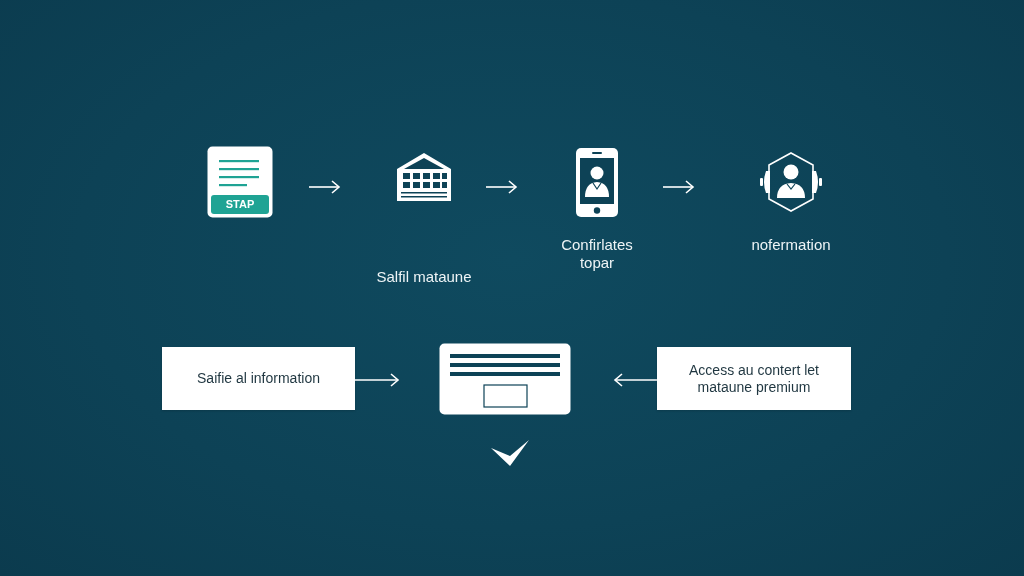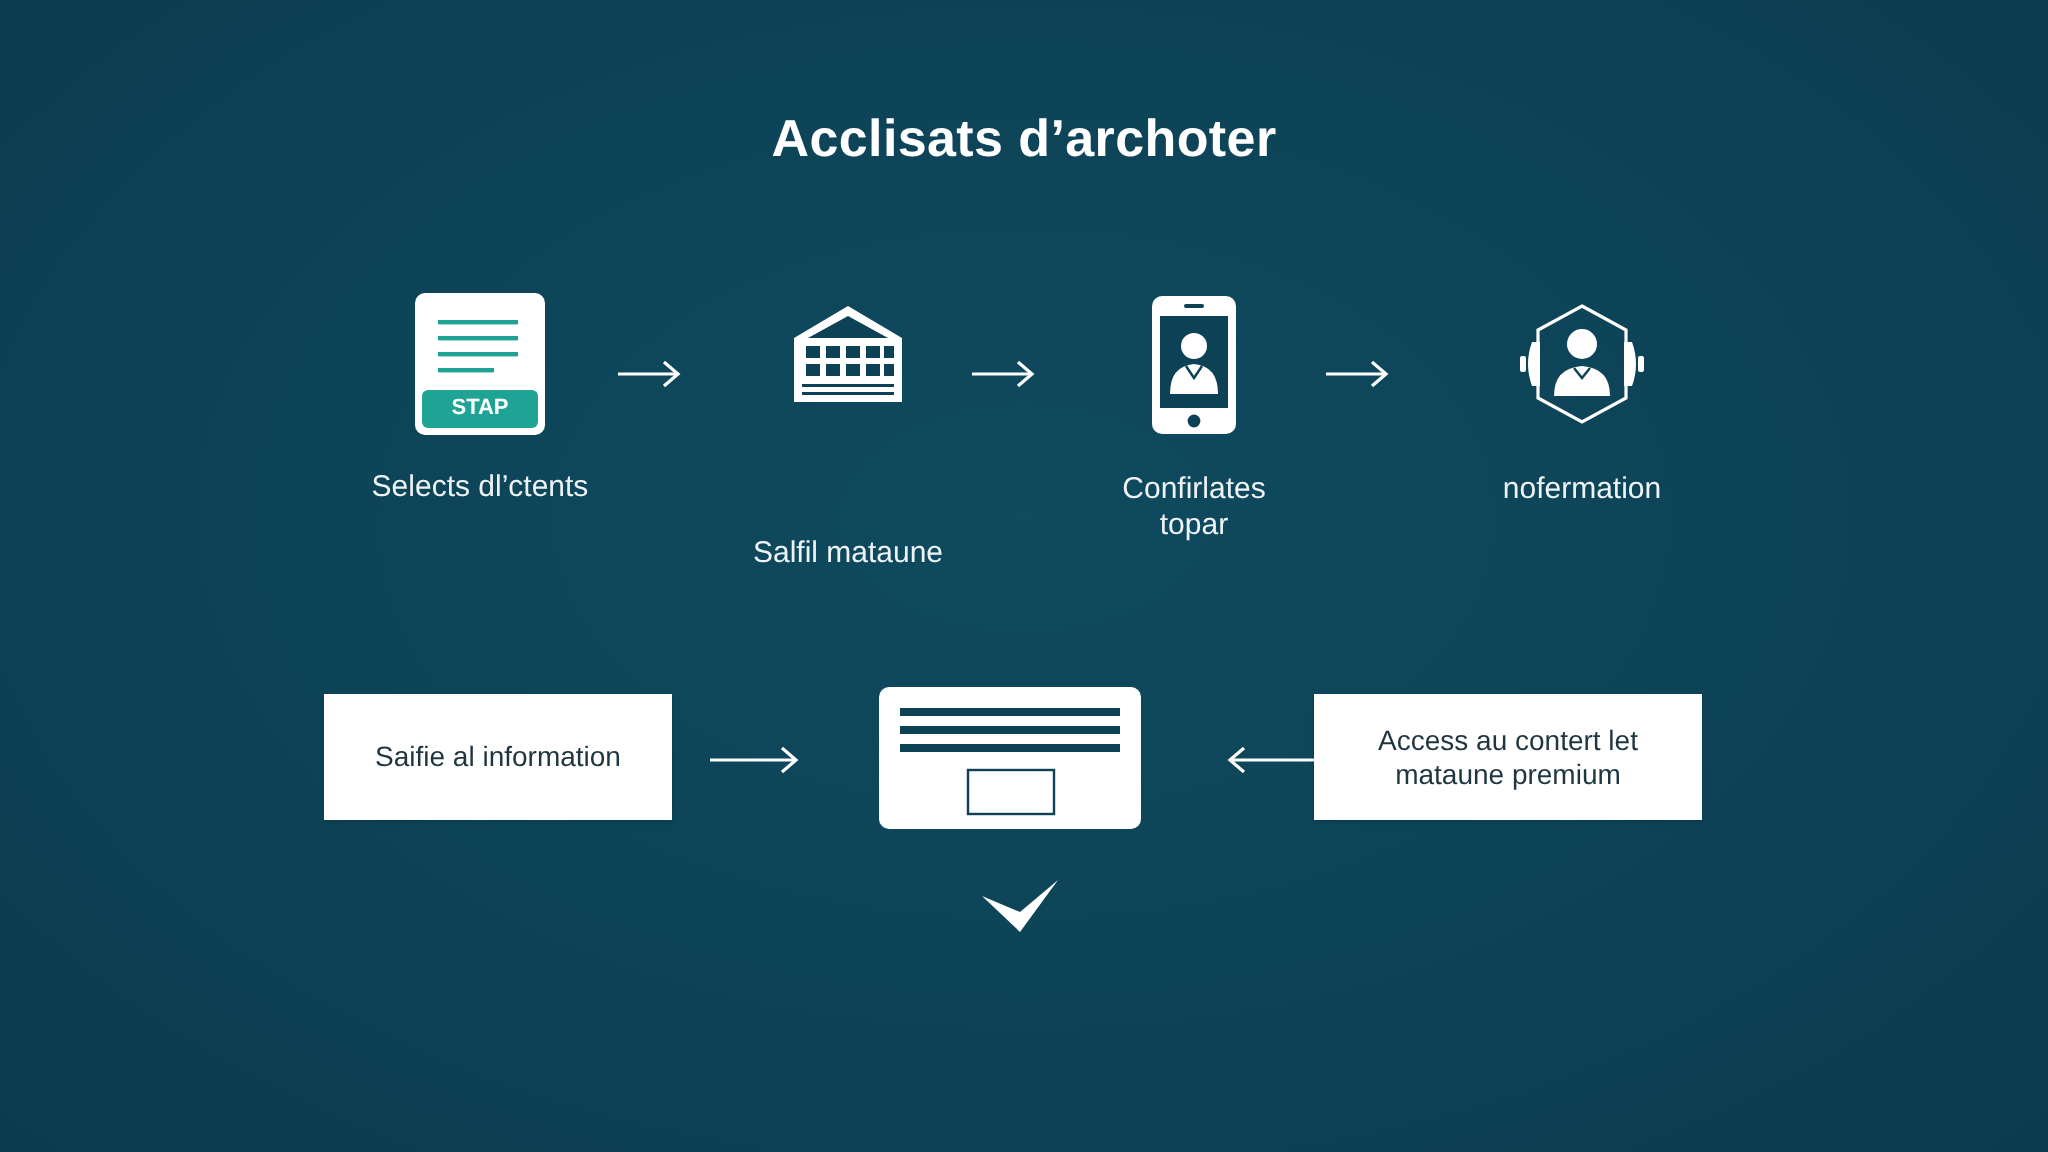--- a/index.html
+++ b/index.html
@@ -28,35 +28,31 @@
       display: flex; align-items: center; justify-content: center;
       text-align: center; font-size: 14px; line-height: 17px;
       box-shadow: 0 1px 2px rgba(0,0,0,0.15);
     }
   </style>
 </head>
 <body>
 
 <div class="stage">
 
-  <div class="title">Acclisats d’archoter</div>
 
   <div class="step" style="left:207px; top:146px; width:66px; height:72px;">
     <svg class="icon" width="66" height="72" viewBox="0 0 66 72" style="left:0;top:0;">
       <rect x="0.5" y="0.5" width="65" height="71" rx="5" fill="#ffffff"></rect>
       <rect x="12" y="14" width="40" height="2.2" fill="#1fa394"></rect>
       <rect x="12" y="22" width="40" height="2.2" fill="#1fa394"></rect>
       <rect x="12" y="30" width="40" height="2.2" fill="#1fa394"></rect>
       <rect x="12" y="38" width="28" height="2.2" fill="#1fa394"></rect>
       <rect x="4" y="49" width="58" height="19" rx="3" fill="#1fa394"></rect>
     </svg>
     <div style="position:absolute; left:4px; top:49px; width:58px; height:19px; line-height:19px; font-size:11px; font-weight:bold; color:#ffffff; text-align:center;">STAP</div>
-    <div class="label" style="top:89px;">
-      <div>Selects dl’ctents</div>
-    </div>
   </div>
 
   <svg class="arrow" width="34" height="14" viewBox="0 0 34 14" style="left:308px; top:180px;">
     <line x1="1" y1="7" x2="31" y2="7" stroke="#fff" stroke-width="1.6"></line>
     <polyline points="24,1 31,7 24,13" fill="none" stroke="#fff" stroke-width="1.6"></polyline>
   </svg>
 
   <div class="step" style="left:396px; top:152px; width:56px; height:50px;">
     <svg class="icon" width="56" height="50" viewBox="0 0 56 50" style="left:0;top:0;">
       <polygon points="28,1 55,17 55,49 1,49 1,17" fill="#ffffff"></polygon>
@@ -116,21 +112,21 @@
       <rect x="61" y="27" width="3" height="8" rx="1" fill="#ffffff"></rect>
       <circle cx="33" cy="21" r="7.5" fill="#ffffff"></circle>
       <path d="M19 47 Q19 33 33 32 Q47 33 47 47 Z" fill="#ffffff"></path>
       <path d="M29 33 L33 38 L37 33" fill="none" stroke="#0d4256" stroke-width="1.2"></path>
     </svg>
     <div class="label" style="top:85px;">
       <div>nofermation</div>
     </div>
   </div>
 
-  <div class="box" style="left:162px; top:347px; width:174px; height:63px;">
+  <div class="box" style="left:162px; top:347px; width:193px; height:63px;">
     <span>Saifie al information</span>
   </div>
 
   <svg class="arrow" width="46" height="14" viewBox="0 0 46 14" style="left:355px; top:373px;">
     <line x1="0" y1="7" x2="43" y2="7" stroke="#fff" stroke-width="1.6"></line>
     <polyline points="36,1 43,7 36,13" fill="none" stroke="#fff" stroke-width="1.6"></polyline>
   </svg>
 
   <svg class="icon" width="132" height="72" viewBox="0 0 132 72" style="left:439px; top:343px;">
     <rect x="0.5" y="0.5" width="131" height="71" rx="5" fill="#ffffff"></rect>

